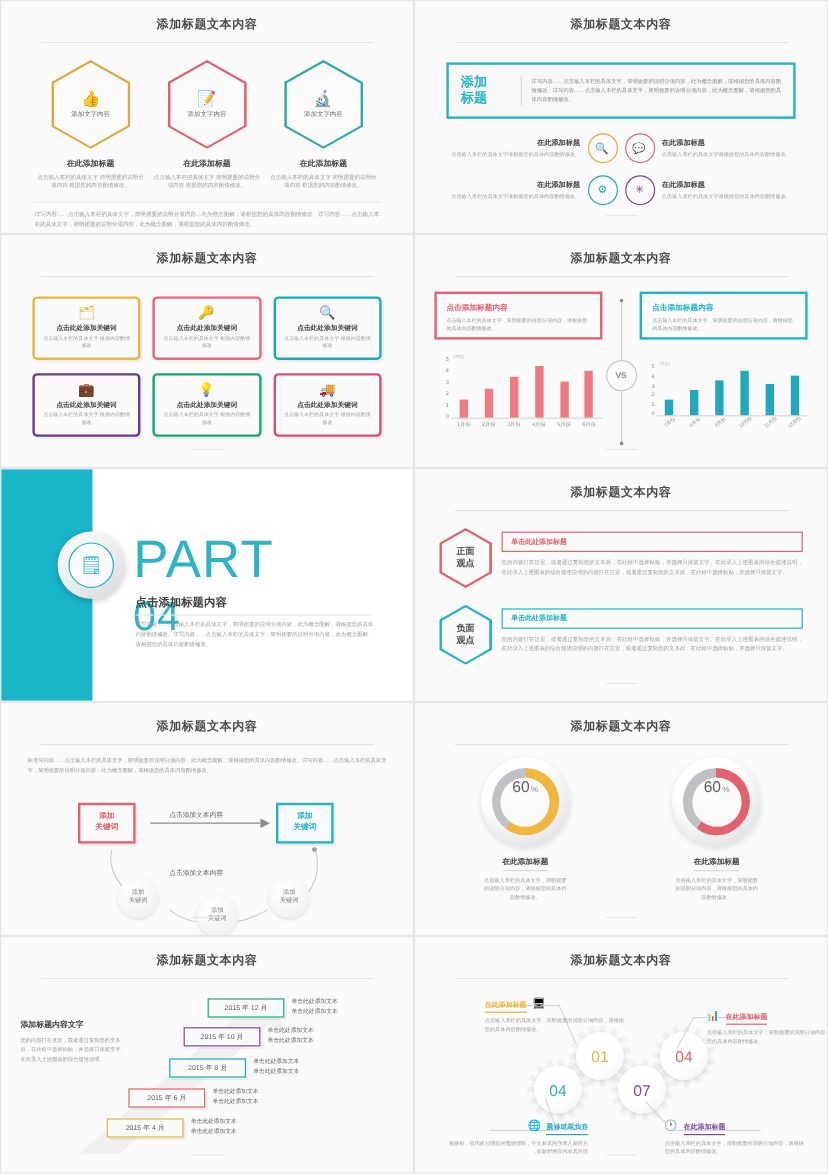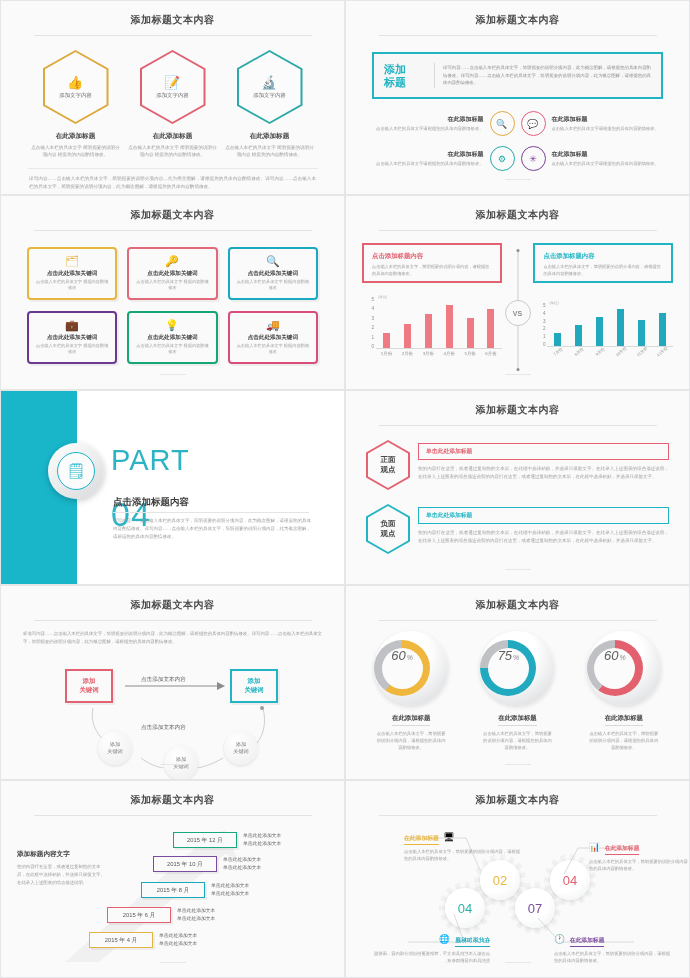--- a/index.html
+++ b/index.html
@@ -130,21 +130,21 @@
     background: linear-gradient(145deg,#ffffff,#d9dadc);
     box-shadow: 0 2px 6px rgba(0,0,0,.22);
     display: flex; align-items: center; justify-content: center;
   }
   .part-ring-in {
     width: 38px; height: 38px; border-radius: 50%;
     background: #fbfbfb; border: 1.4px solid #19b5c9;
     display: flex; align-items: center; justify-content: center;
     font-size: 15px; color: #19b5c9;
   }
-  .part-word { position: absolute; left: 110px; top: 56px; font-size: 29px; color: #2cb3c4; letter-spacing: 1px; line-height: .9; }
+  .part-word { position: absolute; left: 110px; top: 56px; font-size: 44px; color: #2cb3c4; letter-spacing: 1px; line-height: .9; }
   .part-num { position: absolute; left: 110px; top: 108px; font-size: 34px; color: #2cb3c4; letter-spacing: 1px; line-height: .9; }
   .part-sub { position: absolute; left: 112px; top: 105px; font-size: 9.5px; font-weight: bold; color: #3d3d3d; }
   .part-rule { position: absolute; left: 112px; top: 121px; width: 196px; height: 1px; background: #e3e4e6; }
   .part-p { position: absolute; left: 112px; top: 126px; width: 198px; font-size: 4.5px; color: #9b9b9b; line-height: 1.8; text-align: justify; }
   
   .op-row { display: flex; align-items: flex-start; padding: 0 20px; margin-top: 14px; gap: 8px; }
   .op-hex {
     width: 44px; height: 50px; flex: none;
     clip-path: polygon(50% 0%, 100% 25%, 100% 75%, 50% 100%, 0% 75%, 0% 25%);
     display: flex; align-items: center; justify-content: center;
@@ -180,21 +180,21 @@
     font-size: 5.2px; color: #7b7b7b; line-height: 1.35;
   }
   .flow-lbl { position: absolute; font-size: 5.6px; color: #5d5d5d; }
   
   .donut-row { display: flex; justify-content: space-around; padding: 10px 12px 0; }
   .donut-col { width: 100px; text-align: center; }
   .donut-out {
     width: 74px; height: 74px; border-radius: 50%; margin: 0 auto;
     background: radial-gradient(circle at 38% 30%, #ffffff 40%, #e3e4e6 78%, #f3f3f4 100%);
     box-shadow: 0 2px 5px rgba(0,0,0,.12);
-    display: flex; align-items: center; justify-content: flex-start; font-style: italic;
+    display: flex; align-items: center; justify-content: center;
   }
   .donut {
     width: 56px; height: 56px; border-radius: 50%;
     display: flex; align-items: center; justify-content: center;
     position: relative;
   }
   .donut-hole {
     width: 41px; height: 41px; border-radius: 50%; background: #fbfbfb;
     display: flex; align-items: baseline; justify-content: center;
     font-size: 13px; color: #5e5e5e;
@@ -543,32 +543,20 @@
               <span>60</span>
               <span class="donut-pct">%</span>
             </div>
           </div>
         </div>
         <div class="donut-h">在此添加标题</div>
         <div class="donut-p">点击输入本栏的具体文字，简明扼要的说明分项内容，请根据您的具体内容酌情修改。</div>
       </div>
       <div class="donut-col">
         <div class="donut-out">
-          <div class="donut" id="s8d1" style="background: conic-gradient(rgb(33, 169, 192) 0deg, rgb(33, 169, 192) 270deg, rgb(191, 193, 196) 270deg, rgb(191, 193, 196) 360deg);">
-            <div class="donut-hole">
-              <span>75</span>
-              <span class="donut-pct">%</span>
-            </div>
-          </div>
-        </div>
-        <div class="donut-h">在此添加标题</div>
-        <div class="donut-p">点击输入本栏的具体文字，简明扼要的说明分项内容，请根据您的具体内容酌情修改。</div>
-      </div>
-      <div class="donut-col">
-        <div class="donut-out">
           <div class="donut" id="s8d2" style="background: conic-gradient(rgb(227, 97, 110) 0deg, rgb(227, 97, 110) 216deg, rgb(191, 193, 196) 216deg, rgb(191, 193, 196) 360deg);">
             <div class="donut-hole">
               <span>60</span>
               <span class="donut-pct">%</span>
             </div>
           </div>
         </div>
         <div class="donut-h">在此添加标题</div>
         <div class="donut-p">点击输入本栏的具体文字，简明扼要的说明分项内容，请根据您的具体内容酌情修改。</div>
       </div>
@@ -630,21 +618,21 @@
     <div class="gear-area">
       <div class="gear-teeth" style="left:93px;top:64px"></div>
       <div class="gear-teeth" style="left:128px;top:36px"></div>
       <div class="gear-teeth" style="left:163px;top:64px"></div>
       <div class="gear-teeth" style="left:198px;top:36px"></div>
 
       <div class="gear" id="s10g0" style="left: 99px; top: 70px; color: rgb(43, 179, 168);">
         <span>04</span>
       </div>
       <div class="gear" id="s10g1" style="left: 134px; top: 42px; color: rgb(232, 181, 62);">
-        <span>02</span>
+        <span>01</span>
       </div>
       <div class="gear" id="s10g2" style="left: 169px; top: 70px; color: rgb(123, 76, 158);">
         <span>07</span>
       </div>
       <div class="gear" id="s10g3" style="left: 204px; top: 42px; color: rgb(227, 97, 110);">
         <span>04</span>
       </div>
 
       <svg width="345" height="150" style="position:absolute;left:0;top:0">
         <polyline points="62,20 120,20 134,52" stroke="#d5d6d8" stroke-width="0.9" fill="none"></polyline>

